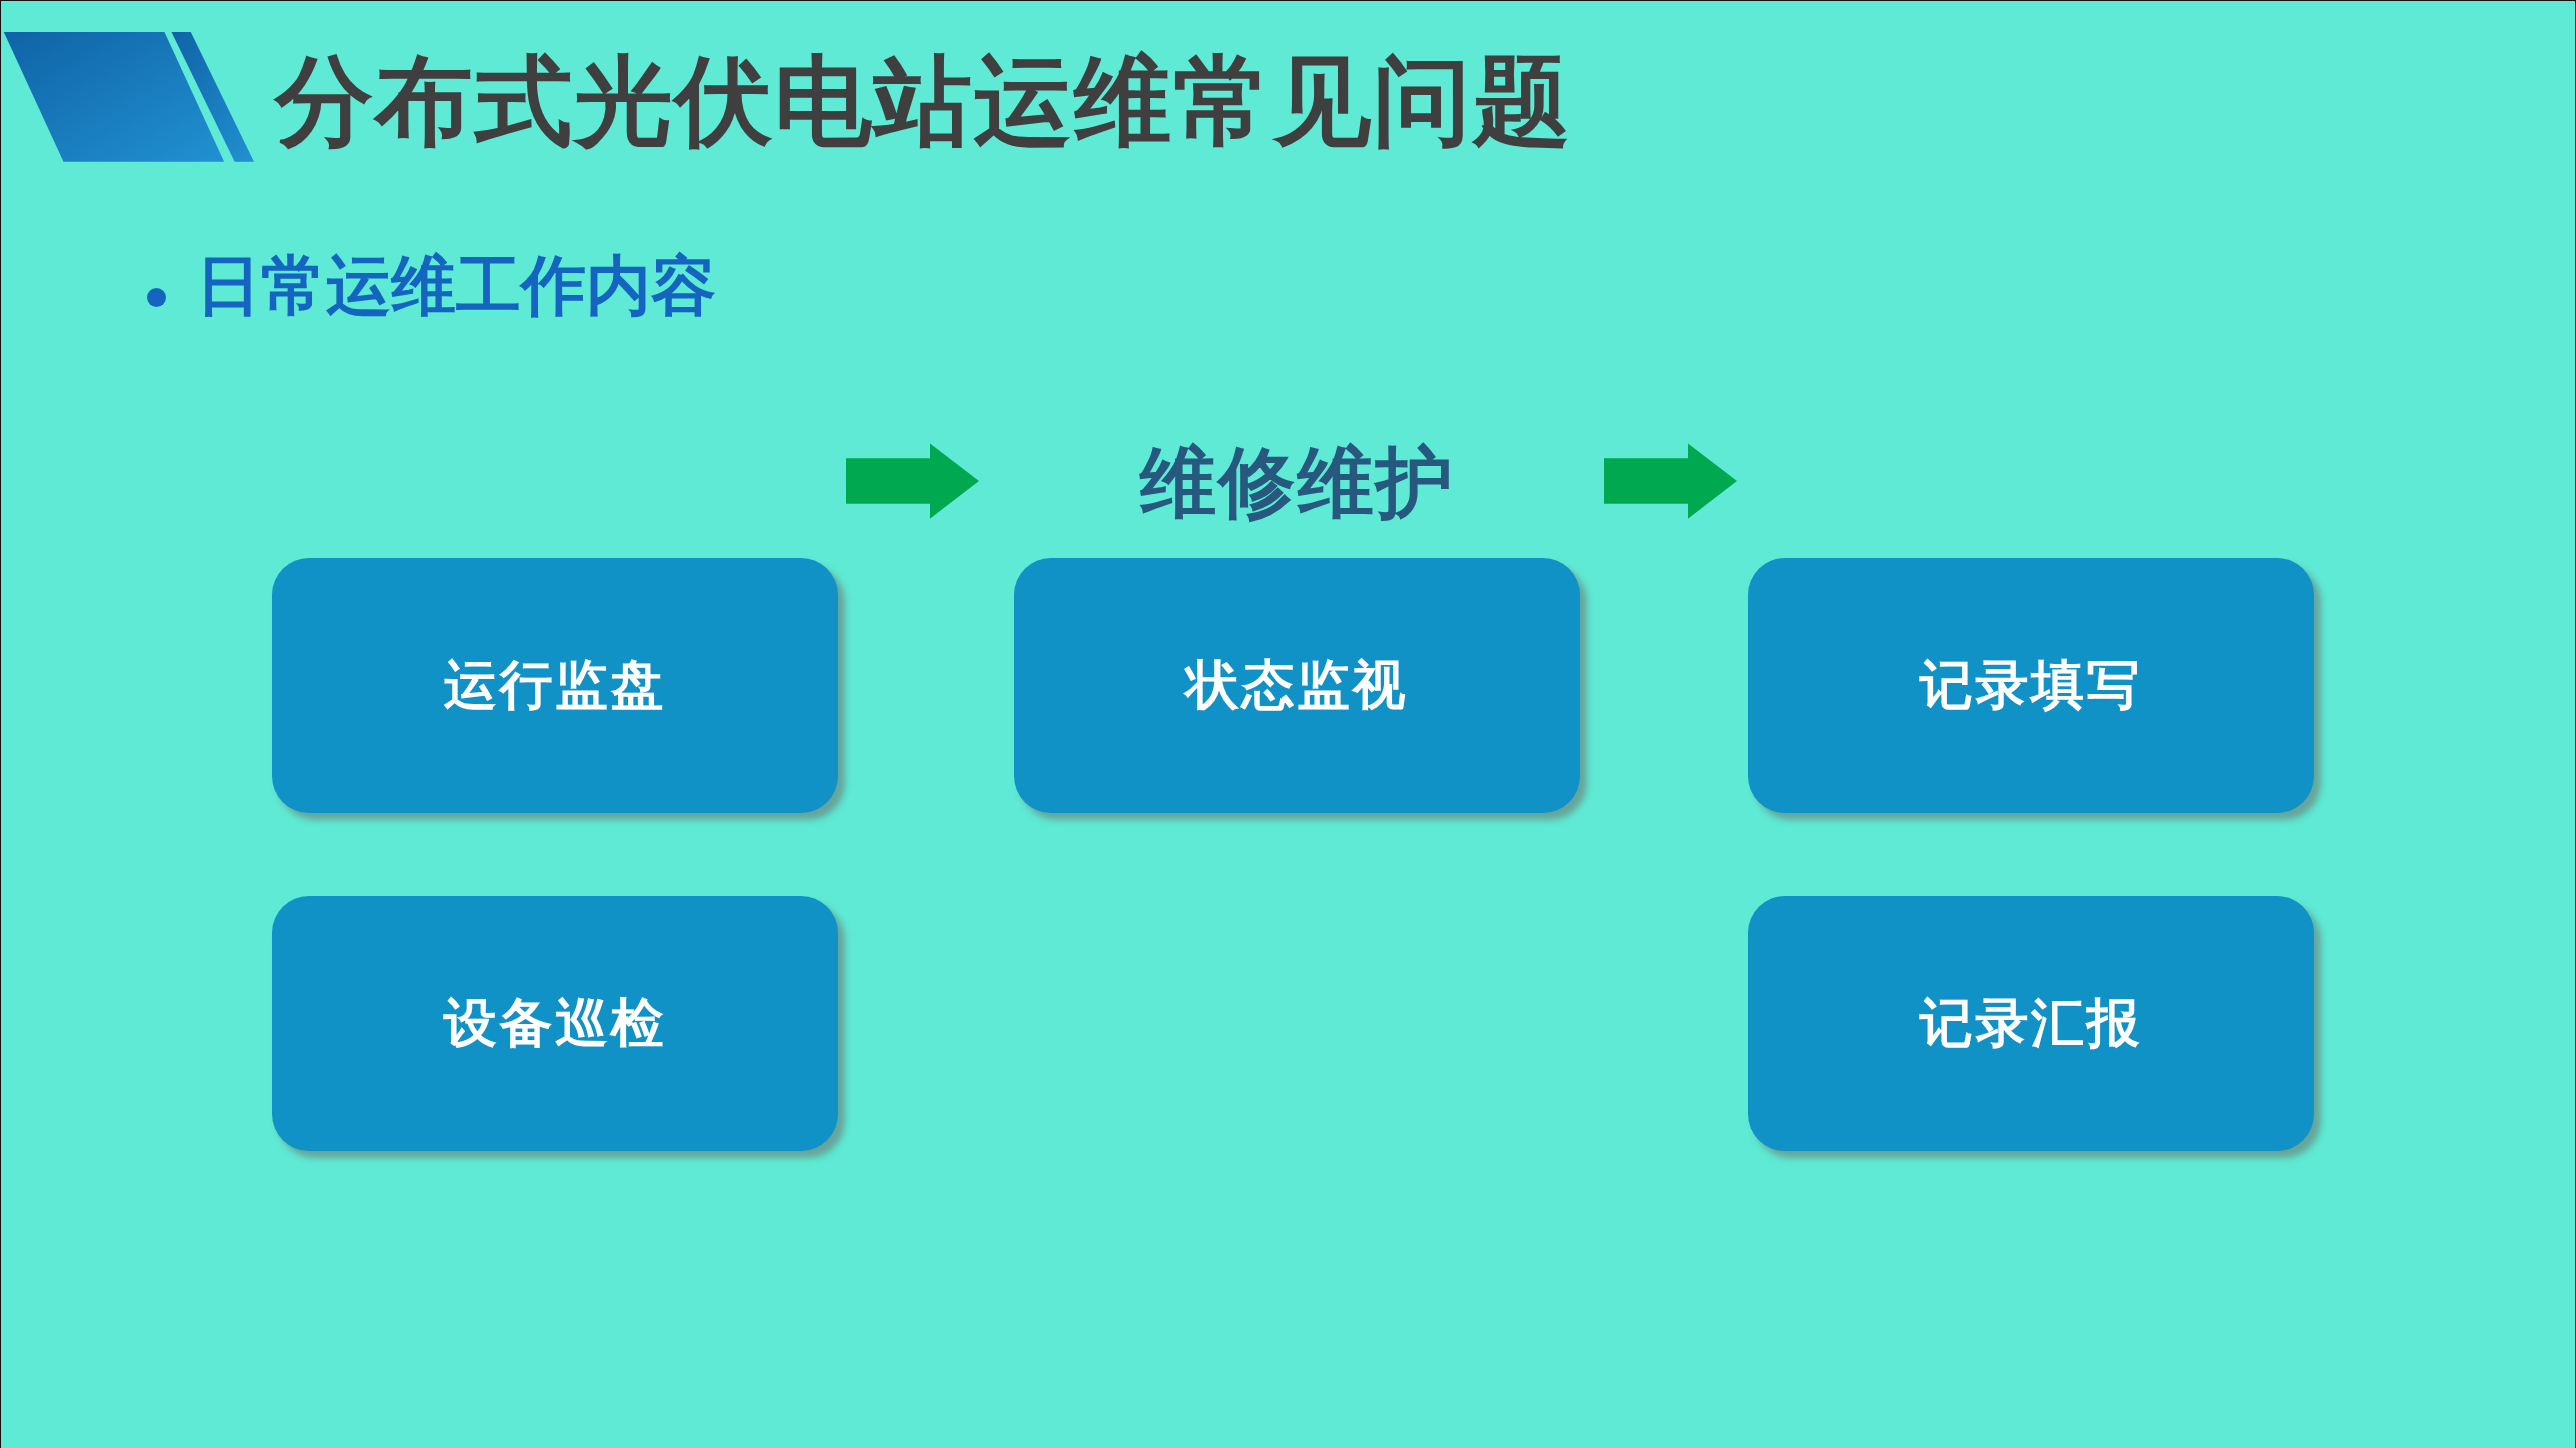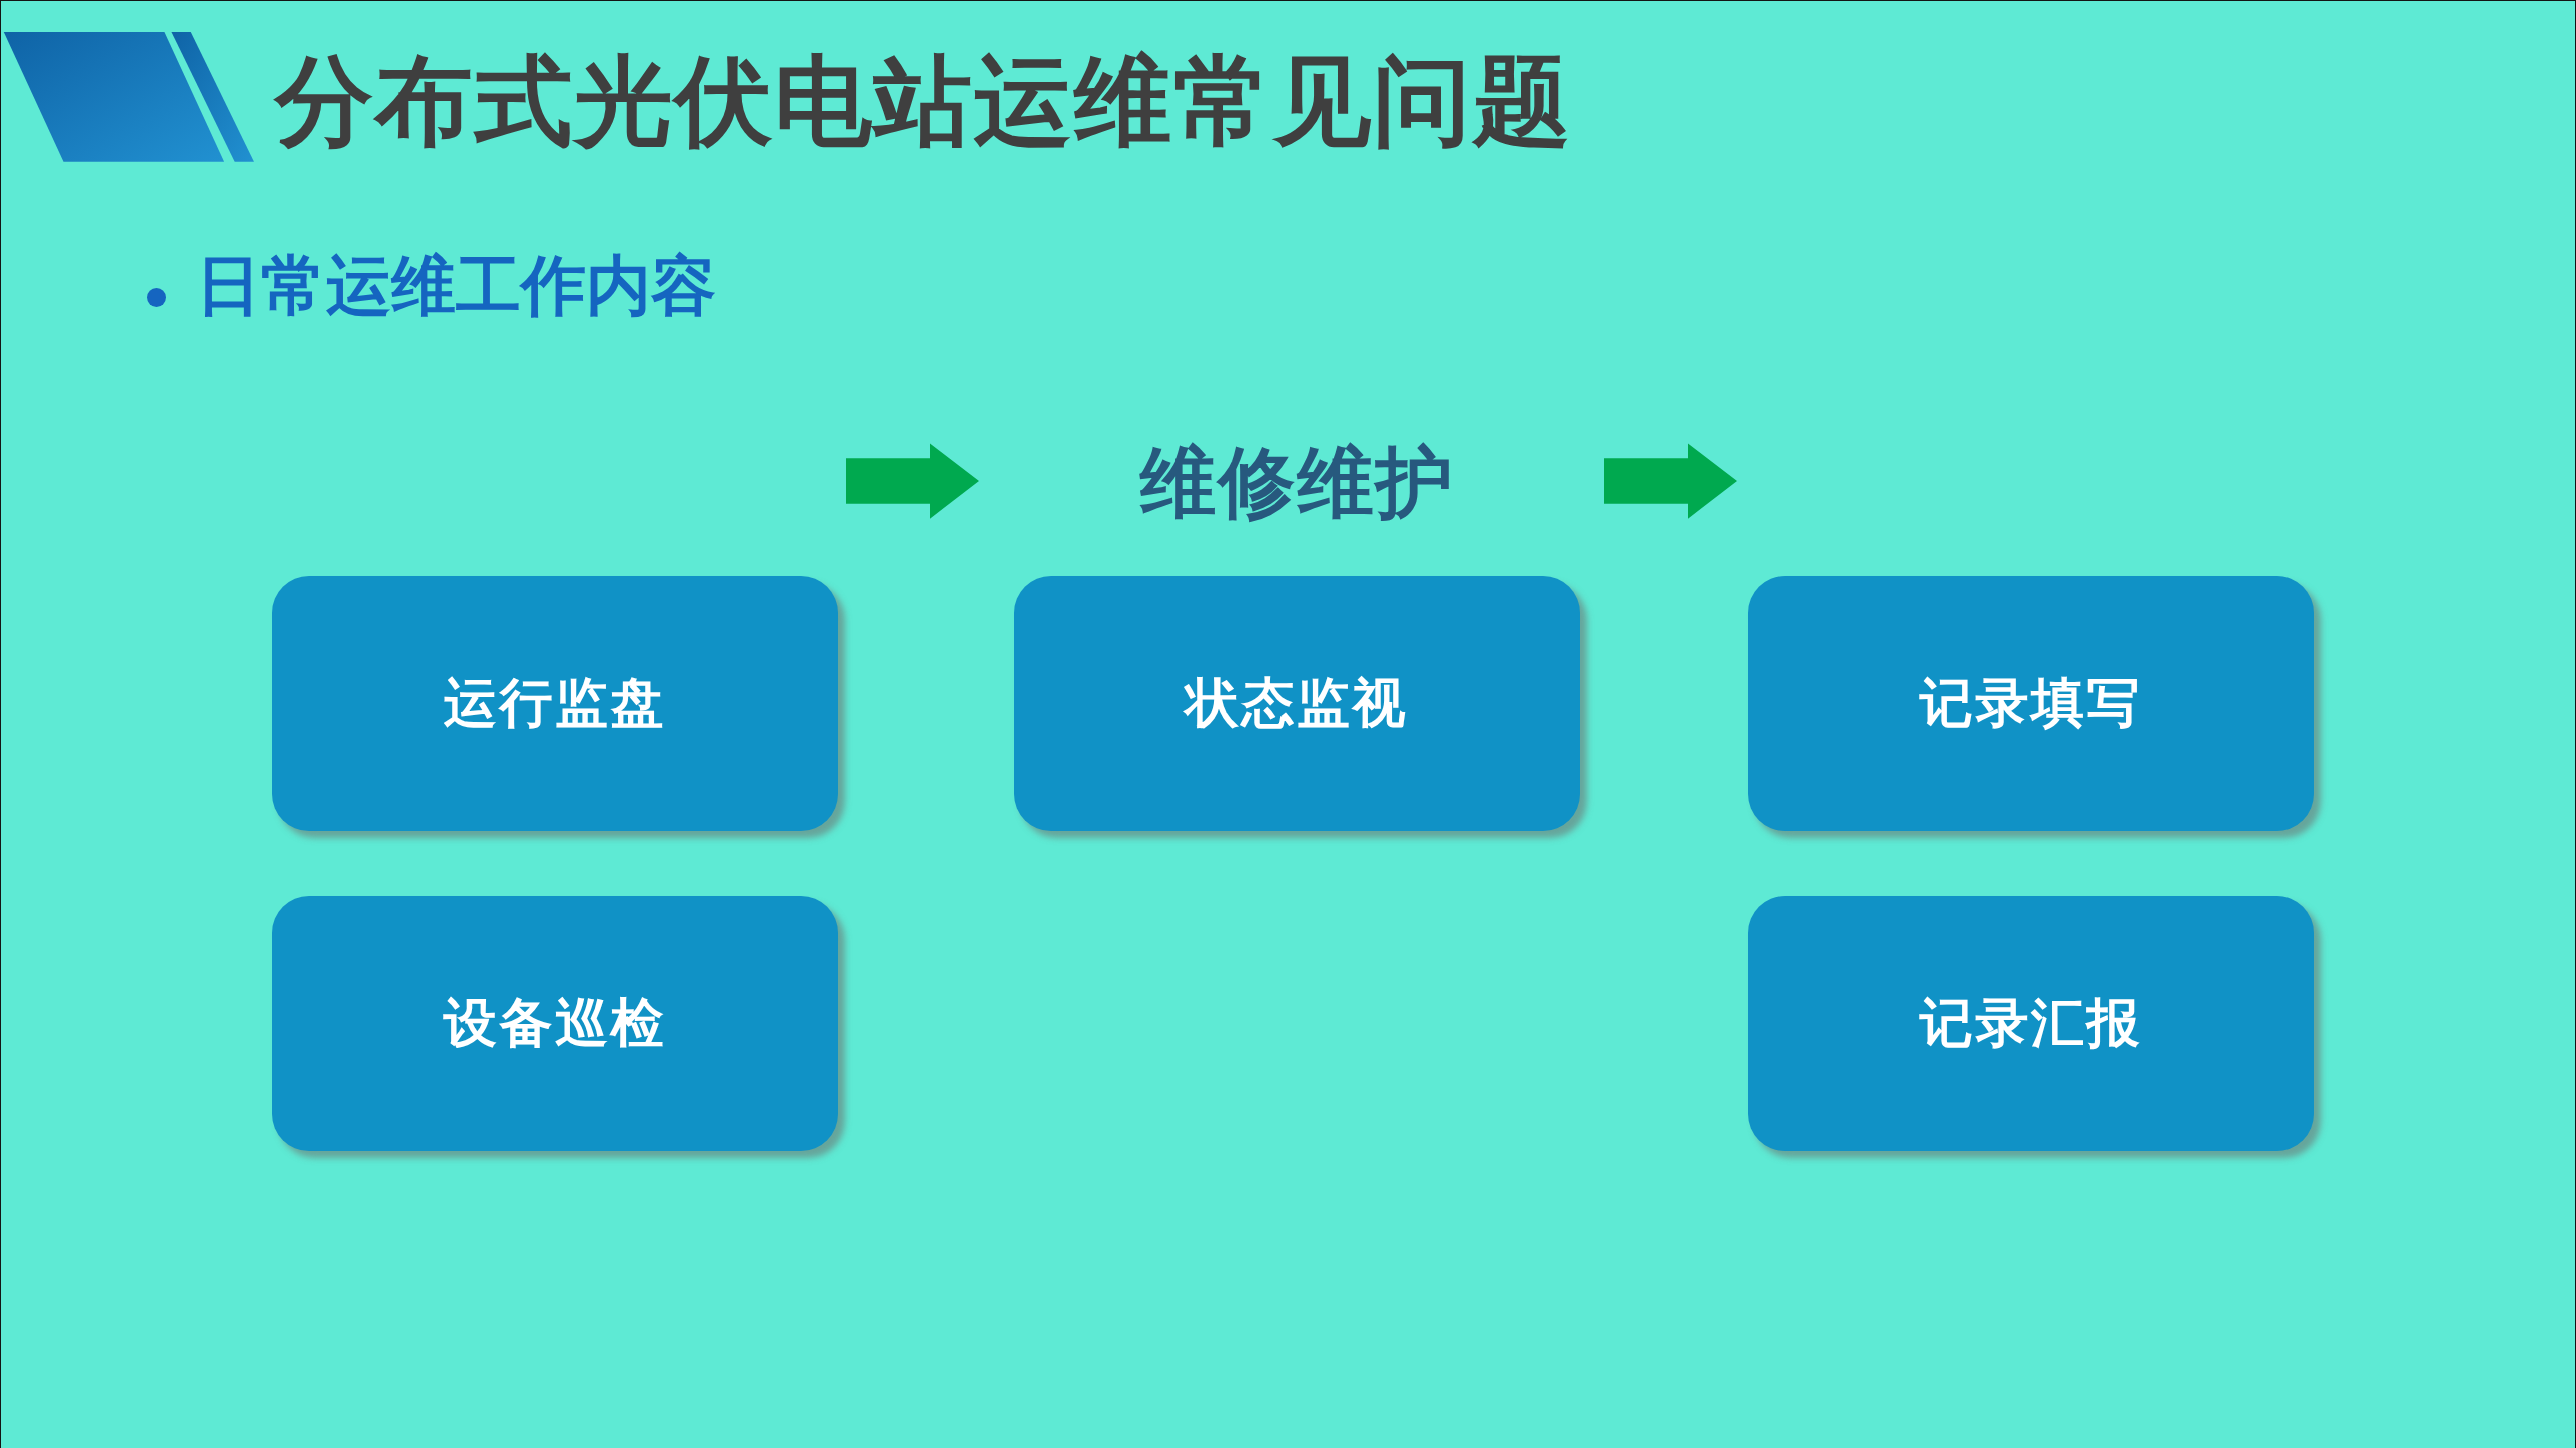--- a/index.html
+++ b/index.html
@@ -45,21 +45,21 @@
   .flow-arrow.a1{left:845px;} .flow-arrow.a2{left:1603px;}
   .flow-box{
     position:absolute;width:566px;height:255px;border-radius:37px;
     background:var(--box-fill);
     box-shadow:6.1px 7px 6.1px rgba(110,110,110,0.55);
     display:flex;align-items:center;justify-content:center;
     font-size:53px;font-weight:700;color:#ffffff;letter-spacing:2.6px;
     white-space:nowrap;
   }
   .flow-box.c1{left:271px;} .flow-box.c2{left:1013px;} .flow-box.c3{left:1747px;}
-  .flow-box.r1{top:575px;} .flow-box.r2{top:895px;}
+  .flow-box.r1{top:557px;} .flow-box.r2{top:895px;}
 </style>
 </head>
 <body>
 
 <div class="slide">
 
   <svg class="logo" viewBox="0 0 330 172" aria-hidden="true">
     <defs>
       <linearGradient id="logoGrad" x1="0" y1="0" x2="1" y2="1">
         <stop offset="0" stop-color="#0F63A6"></stop>

